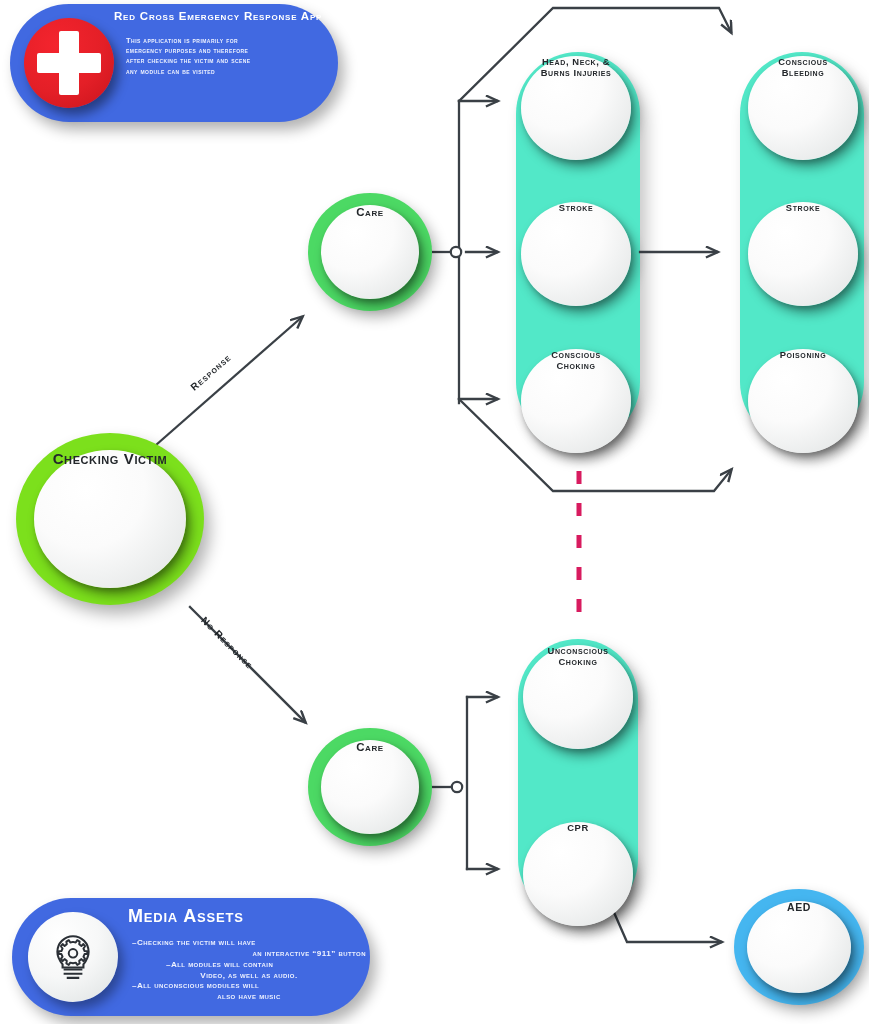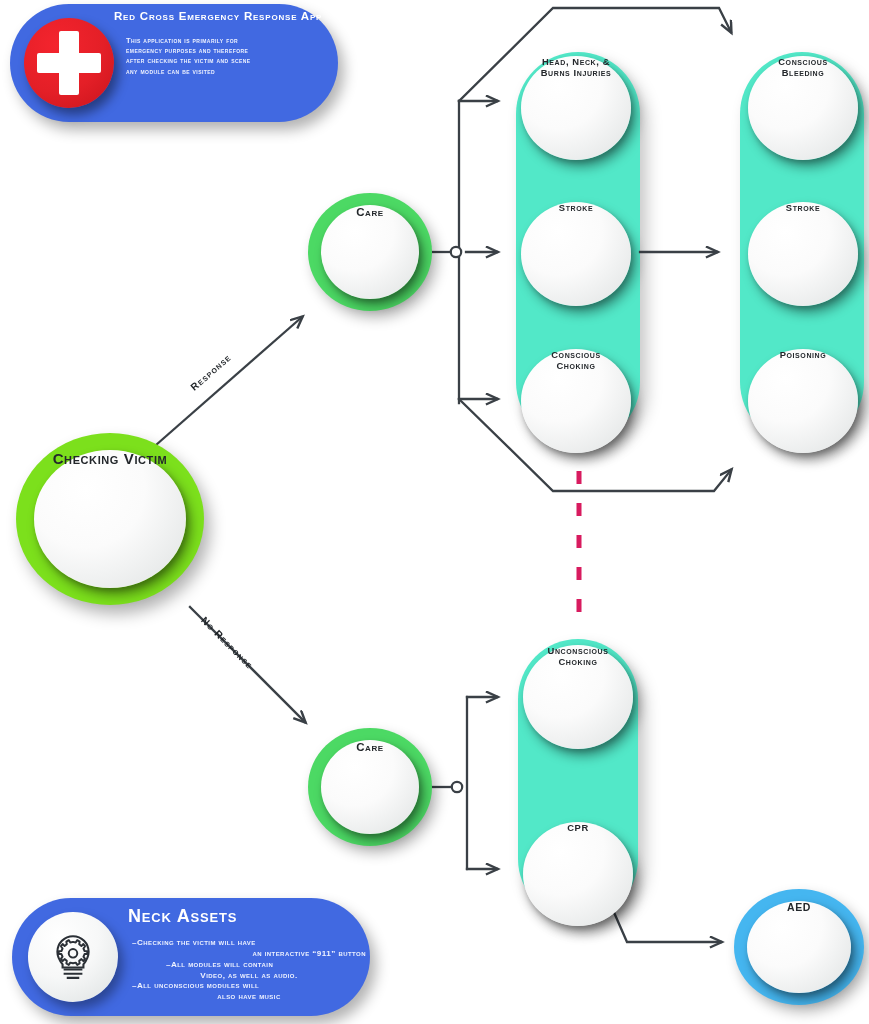--- a/index.html
+++ b/index.html
@@ -134,21 +134,21 @@
 
   <div class="panel" style="left:12px;top:898px;width:358px;height:118px;">
     <div class="p-badge bulb-badge" style="left:16px;top:14px;width:90px;height:90px;">
       <svg width="50" height="50" viewBox="0 0 48 48">
         <path d="M24 4 C15.7 4 9 10.7 9 19 c0 5.2 2.6 9.1 5 12 l0 3 l20 0 l0 -3 c2.4 -2.9 5 -6.8 5 -12 C39 10.7 32.3 4 24 4 Z" fill="none" stroke="#2b3036" stroke-width="2"></path>
         <path d="M15 36 h18 M15 40 h18 M18 44 h12" fill="none" stroke="#2b3036" stroke-width="2"></path>
         <path d="M24 9.5 l2.6 .55 l1.5 -2.2 l2.3 1.35 l-.45 2.6 l2.1 1.6 l1.9 -1.85 l1.6 2.1 l-1.5 2.2 l1.05 2.45 l2.6 .1 l0 2.65 l-2.6 .1 l-1.05 2.45 l1.5 2.2 l-1.6 2.1 l-1.9 -1.85 l-2.1 1.6 l.45 2.6 l-2.3 1.35 l-1.5 -2.2 l-2.6 .55 l-2.6 -.55 l-1.5 2.2 l-2.3 -1.35 l.45 -2.6 l-2.1 -1.6 l-1.9 1.85 l-1.6 -2.1 l1.5 -2.2 l-1.05 -2.45 l-2.6 -.1 l0 -2.65 l2.6 -.1 l1.05 -2.45 l-1.5 -2.2 l1.6 -2.1 l1.9 1.85 l2.1 -1.6 l-.45 -2.6 l2.3 -1.35 l1.5 2.2 Z" fill="none" stroke="#2b3036" stroke-width="1.9" stroke-linejoin="round"></path>
         <circle cx="24" cy="20.5" r="4.1" fill="none" stroke="#2b3036" stroke-width="1.9"></circle>
       </svg>
     </div>
-    <div class="p-title" style="left:116px;top:8px;width:236px;font-size:18px;">Neck Assets</div>
+    <div class="p-title" style="left:116px;top:8px;width:236px;font-size:18px;">Media Assets</div>
     <div class="p-body" style="left:120px;top:40px;width:234px;font-size:8.1px;">
       <div style="text-align:left;">–Checking the victim will have</div>
       <div style="text-align:right;">an interactive “911” button</div>
       <div style="text-align:left;margin-left:34px;">–All modules will contain</div>
       <div style="text-align:center;">Video, as well as audio.</div>
       <div style="text-align:left;">–All unconscious modules will</div>
       <div style="text-align:center;">also have music</div>
     </div>
   </div>
 

